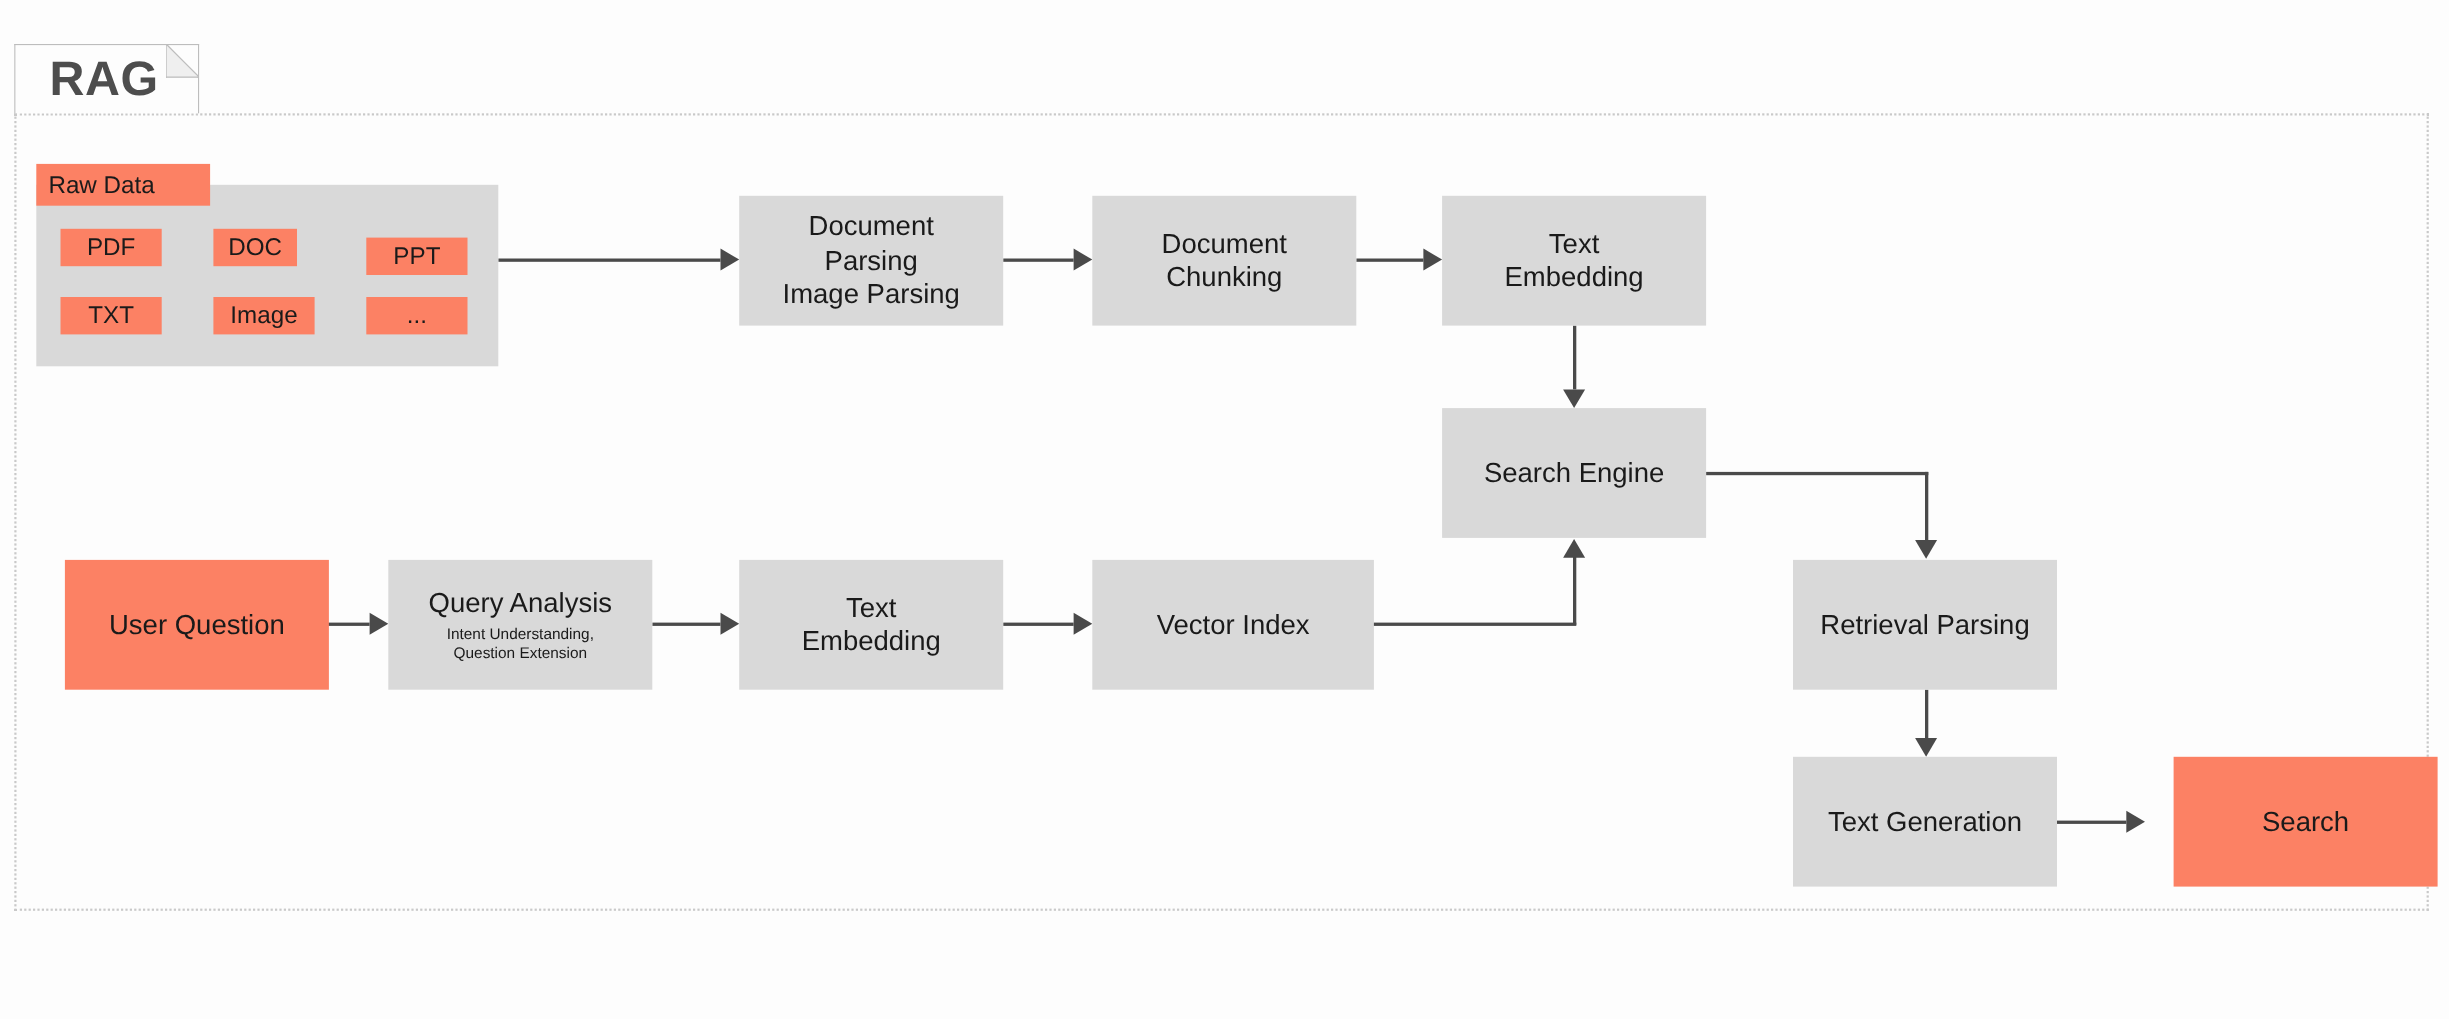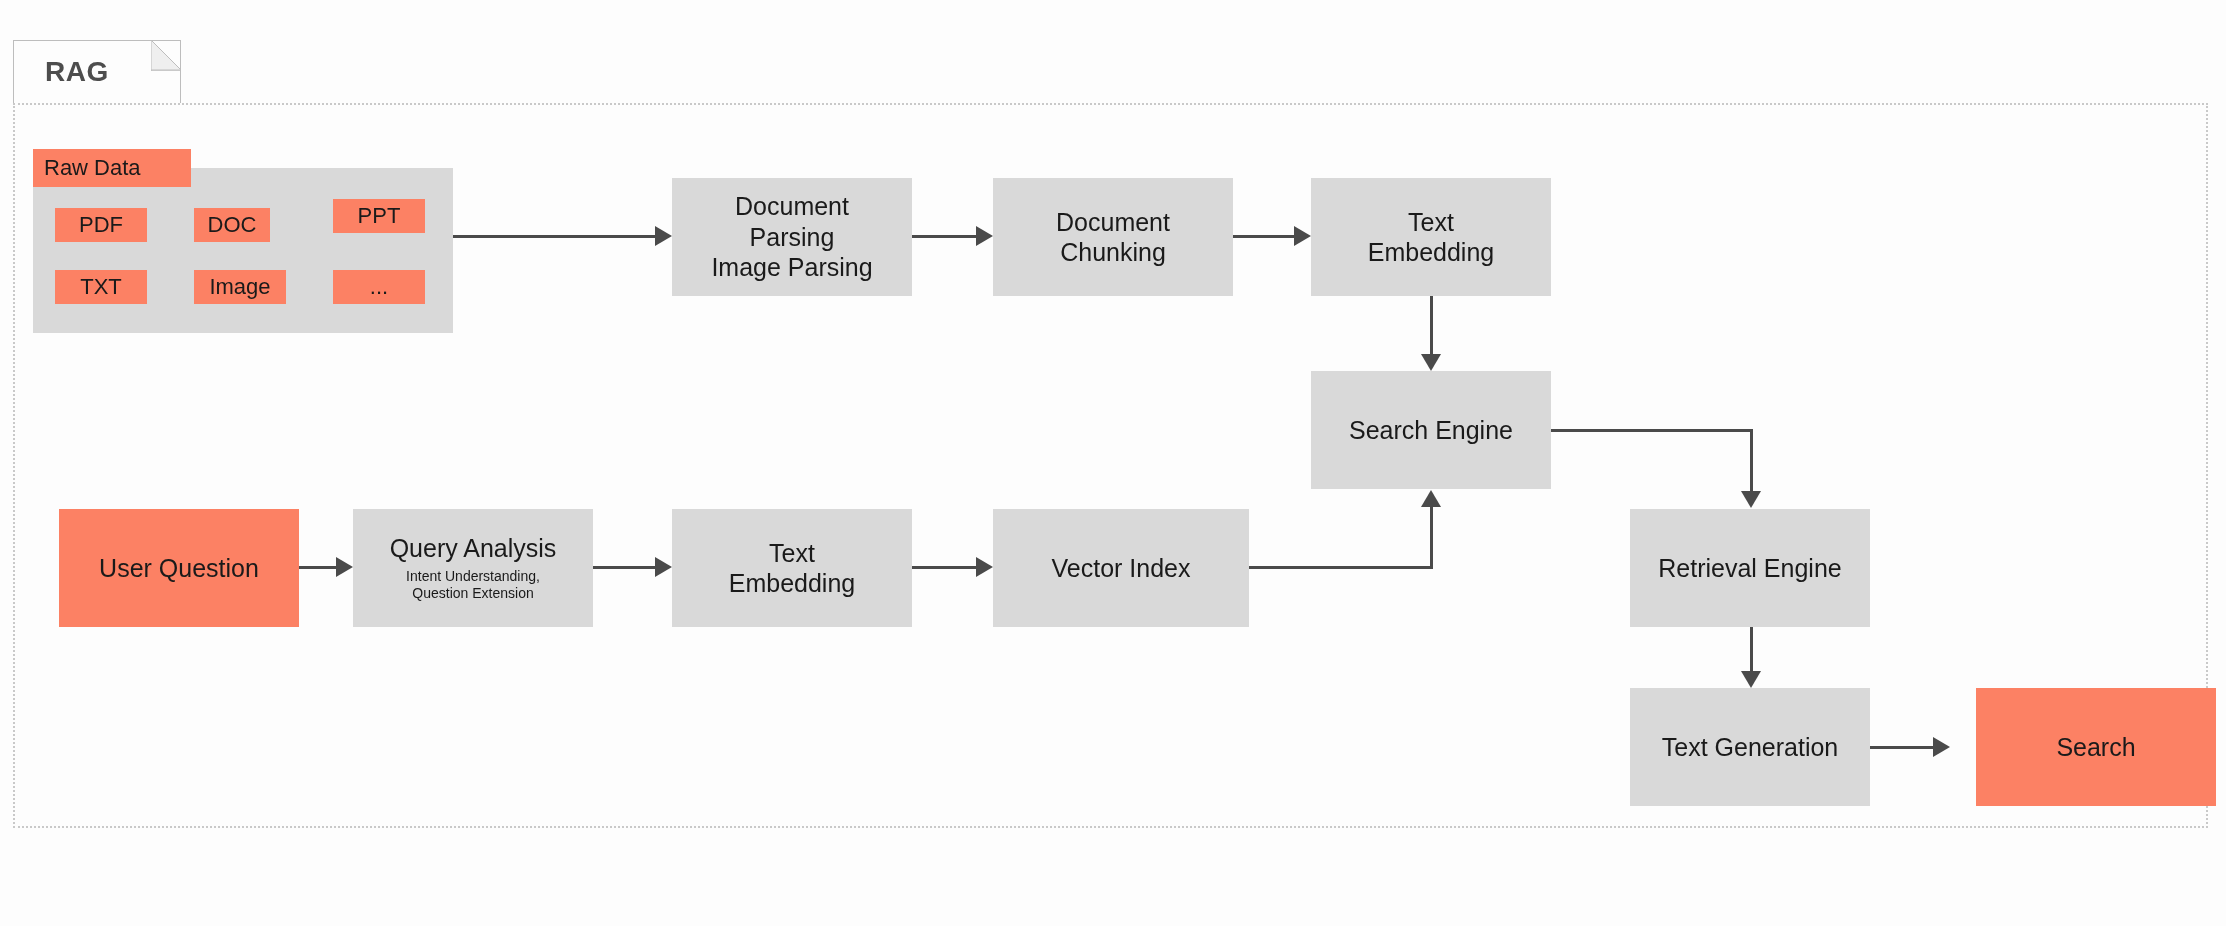--- a/index.html
+++ b/index.html
@@ -30,21 +30,21 @@
     box-sizing:border-box;
     z-index:6;
   }
   .tab-label{
     position:absolute;
     left:13px;top:40px;
     width:140px;height:63px;
     display:flex;align-items:center;justify-content:flex-start;
     padding-left:32px;
     box-sizing:border-box;
-    font-size:28px;font-weight:bold;color:#4d4d4d;
+    font-size:44px;font-weight:bold;color:#4d4d4d;
     letter-spacing:.5px;
     z-index:8;
   }
   .fold{
     position:absolute;
     left:151px;top:40px;
     width:30px;height:31px;
     z-index:9;
   }
   
@@ -123,21 +123,21 @@
     <polygon points="0,0 30,31 0,31" fill="#eeeeee" stroke="#bdbdbd" stroke-width="1" transform="translate(0,0) scale(1,1)"></polygon>
     <polygon points="0,0 30,30 0,30" fill="#efefef" stroke="#bdbdbd" stroke-width="1"></polygon>
   </svg>
   <div class="tab-label">RAG</div>
 
   <div class="group"></div>
   <div class="chip raw">Raw Data</div>
 
   <div class="chip" style="left:55px;top:208px;width:92px;height:34px;">PDF</div>
   <div class="chip" style="left:194px;top:208px;width:76px;height:34px;">DOC</div>
-  <div class="chip" style="left:333px;top:199px;width:92px;height:34px;">PPT</div>
+  <div class="chip" style="left:333px;top:216px;width:92px;height:34px;">PPT</div>
   <div class="chip" style="left:55px;top:270px;width:92px;height:34px;">TXT</div>
   <div class="chip" style="left:194px;top:270px;width:92px;height:34px;">Image</div>
   <div class="chip" style="left:333px;top:270px;width:92px;height:34px;">...</div>
 
   <div class="node" style="left:672px;top:178px;width:240px;height:118px;">
     <span class="ln">Document</span>
     <span class="ln">Parsing</span>
     <span class="ln">Image Parsing</span>
   </div>
 
@@ -168,21 +168,21 @@
   <div class="node" style="left:672px;top:509px;width:240px;height:118px;">
     <span class="ln">Text</span>
     <span class="ln">Embedding</span>
   </div>
 
   <div class="node" style="left:993px;top:509px;width:256px;height:118px;">
     <span class="ln">Vector Index</span>
   </div>
 
   <div class="node" style="left:1630px;top:509px;width:240px;height:118px;">
-    <span class="ln">Retrieval Engine</span>
+    <span class="ln">Retrieval Parsing</span>
   </div>
 
   <div class="node" style="left:1630px;top:688px;width:240px;height:118px;">
     <span class="ln">Text Generation</span>
   </div>
 
   <div class="node orange" style="left:1950px;top:688px;width:240px;height:118px;">
     <span class="ln">Search</span>
   </div>
 

